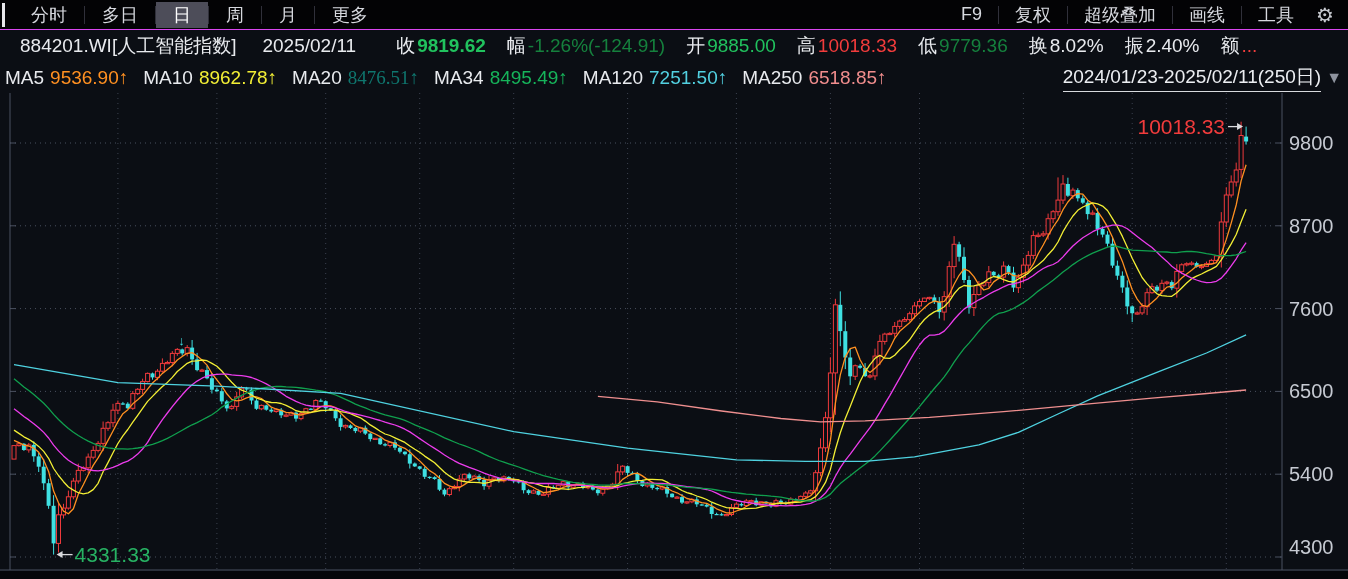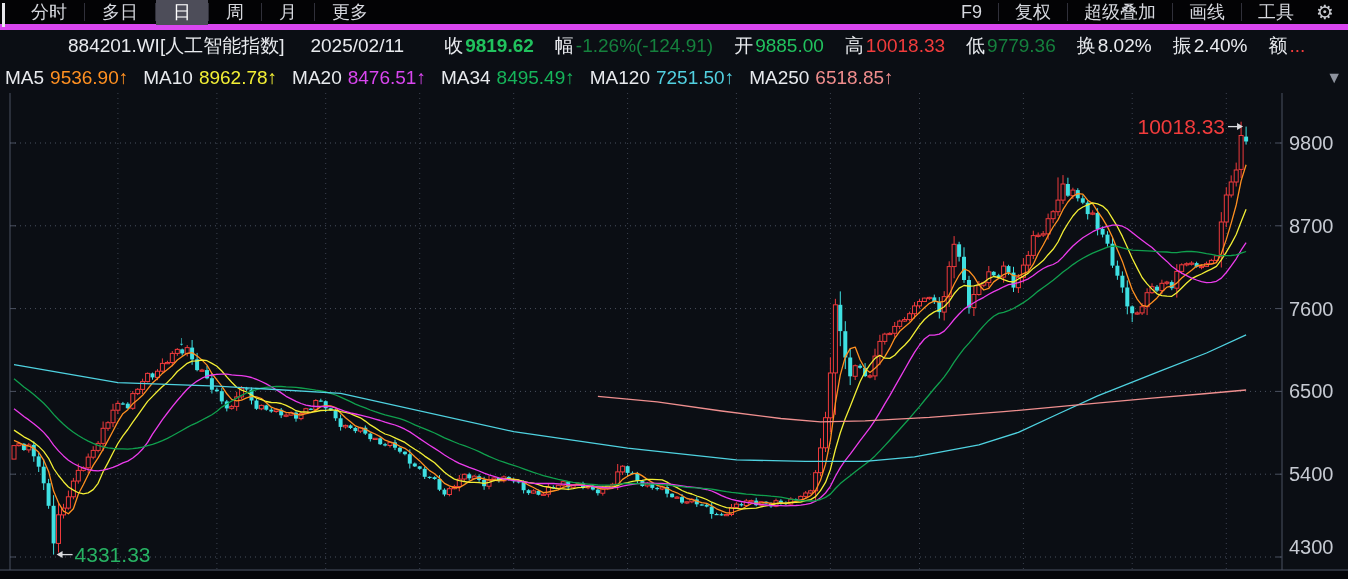--- a/index.html
+++ b/index.html
@@ -2,32 +2,32 @@
 <html><head>
 <meta charset="utf-8">
 <style>
   * { margin:0; padding:0; box-sizing:border-box; }
   html,body { background:#000; }
   body { font-family:"Liberation Sans","DejaVu Sans",sans-serif; }
   .app { position:relative; width:1348px; height:579px; background:#0b0e14; overflow:hidden; }
 
   
   .tabbar { position:relative; height:30px; background:#030305; display:flex; align-items:center;
-            border-bottom:6px solid #d946ef; }
+            border-bottom:1px solid #d946ef; }
   .edge-notch { position:absolute; left:2px; top:3px; width:3px; height:24px; background:#e8e8ec; }
   .tab { padding:0 17px; height:26px; line-height:26px; font-size:18px; color:#d6d8de; cursor:default; }
   .tab.active { background:#4d4d59; color:#ffffff; }
   .vsep { width:1px; height:18px; background:#30303a; }
   .tab-spacer { flex:1; }
   .tbr-item { padding:0 16px; font-size:18px; color:#d6d8de; }
   .gear { font-size:20px; color:#c8cad0; padding:0 14px 0 6px; }
 
   
   .infobar { height:32px; display:flex; align-items:center; background:#0b0e14; font-size:19px;
-             color:#e8eaee; padding-left:20px; white-space:nowrap;margin-left:48px; }
+             color:#e8eaee; padding-left:20px; white-space:nowrap; }
   .infobar .sym { margin-right:26px; }
   .infobar .qdate { margin-right:40px; }
   .field { margin-right:21px; display:inline-flex; align-items:center; }
   .field .lbl { color:#e8eaee; margin-right:2px; }
 
   
   .mabar { height:31px; display:flex; align-items:center; background:#0b0e14; font-size:19px;
            padding:0 6px 0 5px; white-space:nowrap; }
   .ma-item { margin-right:15px; display:inline-flex; align-items:center; }
   .ma-item .lbl { color:#e8eaee; margin-right:6px; }
@@ -112,35 +112,36 @@
     <span class="ma-item">
         <span class="lbl">MA5</span>
         <span style="color: rgb(255, 144, 33);"><span>9536.90</span><span>↑</span></span>
       </span>
     <span class="ma-item">
         <span class="lbl">MA10</span>
         <span style="color: rgb(242, 238, 53);"><span>8962.78</span><span>↑</span></span>
       </span>
     <span class="ma-item">
         <span class="lbl">MA20</span>
-        <span style="color: #d946ef;"><span>8476.51</span><span>↑</span></span>
+        <span style="color: #0f766e; font-family: Liberation Serif, serif;"><span>8476.51</span><span>↑</span></span>
       </span>
     <span class="ma-item">
         <span class="lbl">MA34</span>
         <span style="color: rgb(22, 180, 90); text-align: center;"><span>8495.49</span><span>↑</span></span>
       </span>
     <span class="ma-item">
         <span class="lbl">MA120</span>
         <span style="color: rgb(82, 208, 224);"><span>7251.50</span><span>↑</span></span>
       </span>
     <span class="ma-item">
         <span class="lbl">MA250</span>
         <span style="color: rgb(240, 141, 141);"><span>6518.85</span><span>↑</span></span>
       </span>
     <span class="ma-spacer"></span>
+    <span class="range-link">2024/01/23-2025/02/11(250日)</span>
     <span class="dd-icon">▼</span>
   </div>
 
   <div class="chart-wrap" id="chart"><svg width="1348" height="486" viewBox="0 0 1348 486">
         <defs>
           <clipPath id="plot">
             <rect x="10" y="0" width="1272" height="477"></rect>
           </clipPath>
         </defs>
         <rect x="0" y="0" width="1348" height="486" fill="#0b0e14"></rect>

